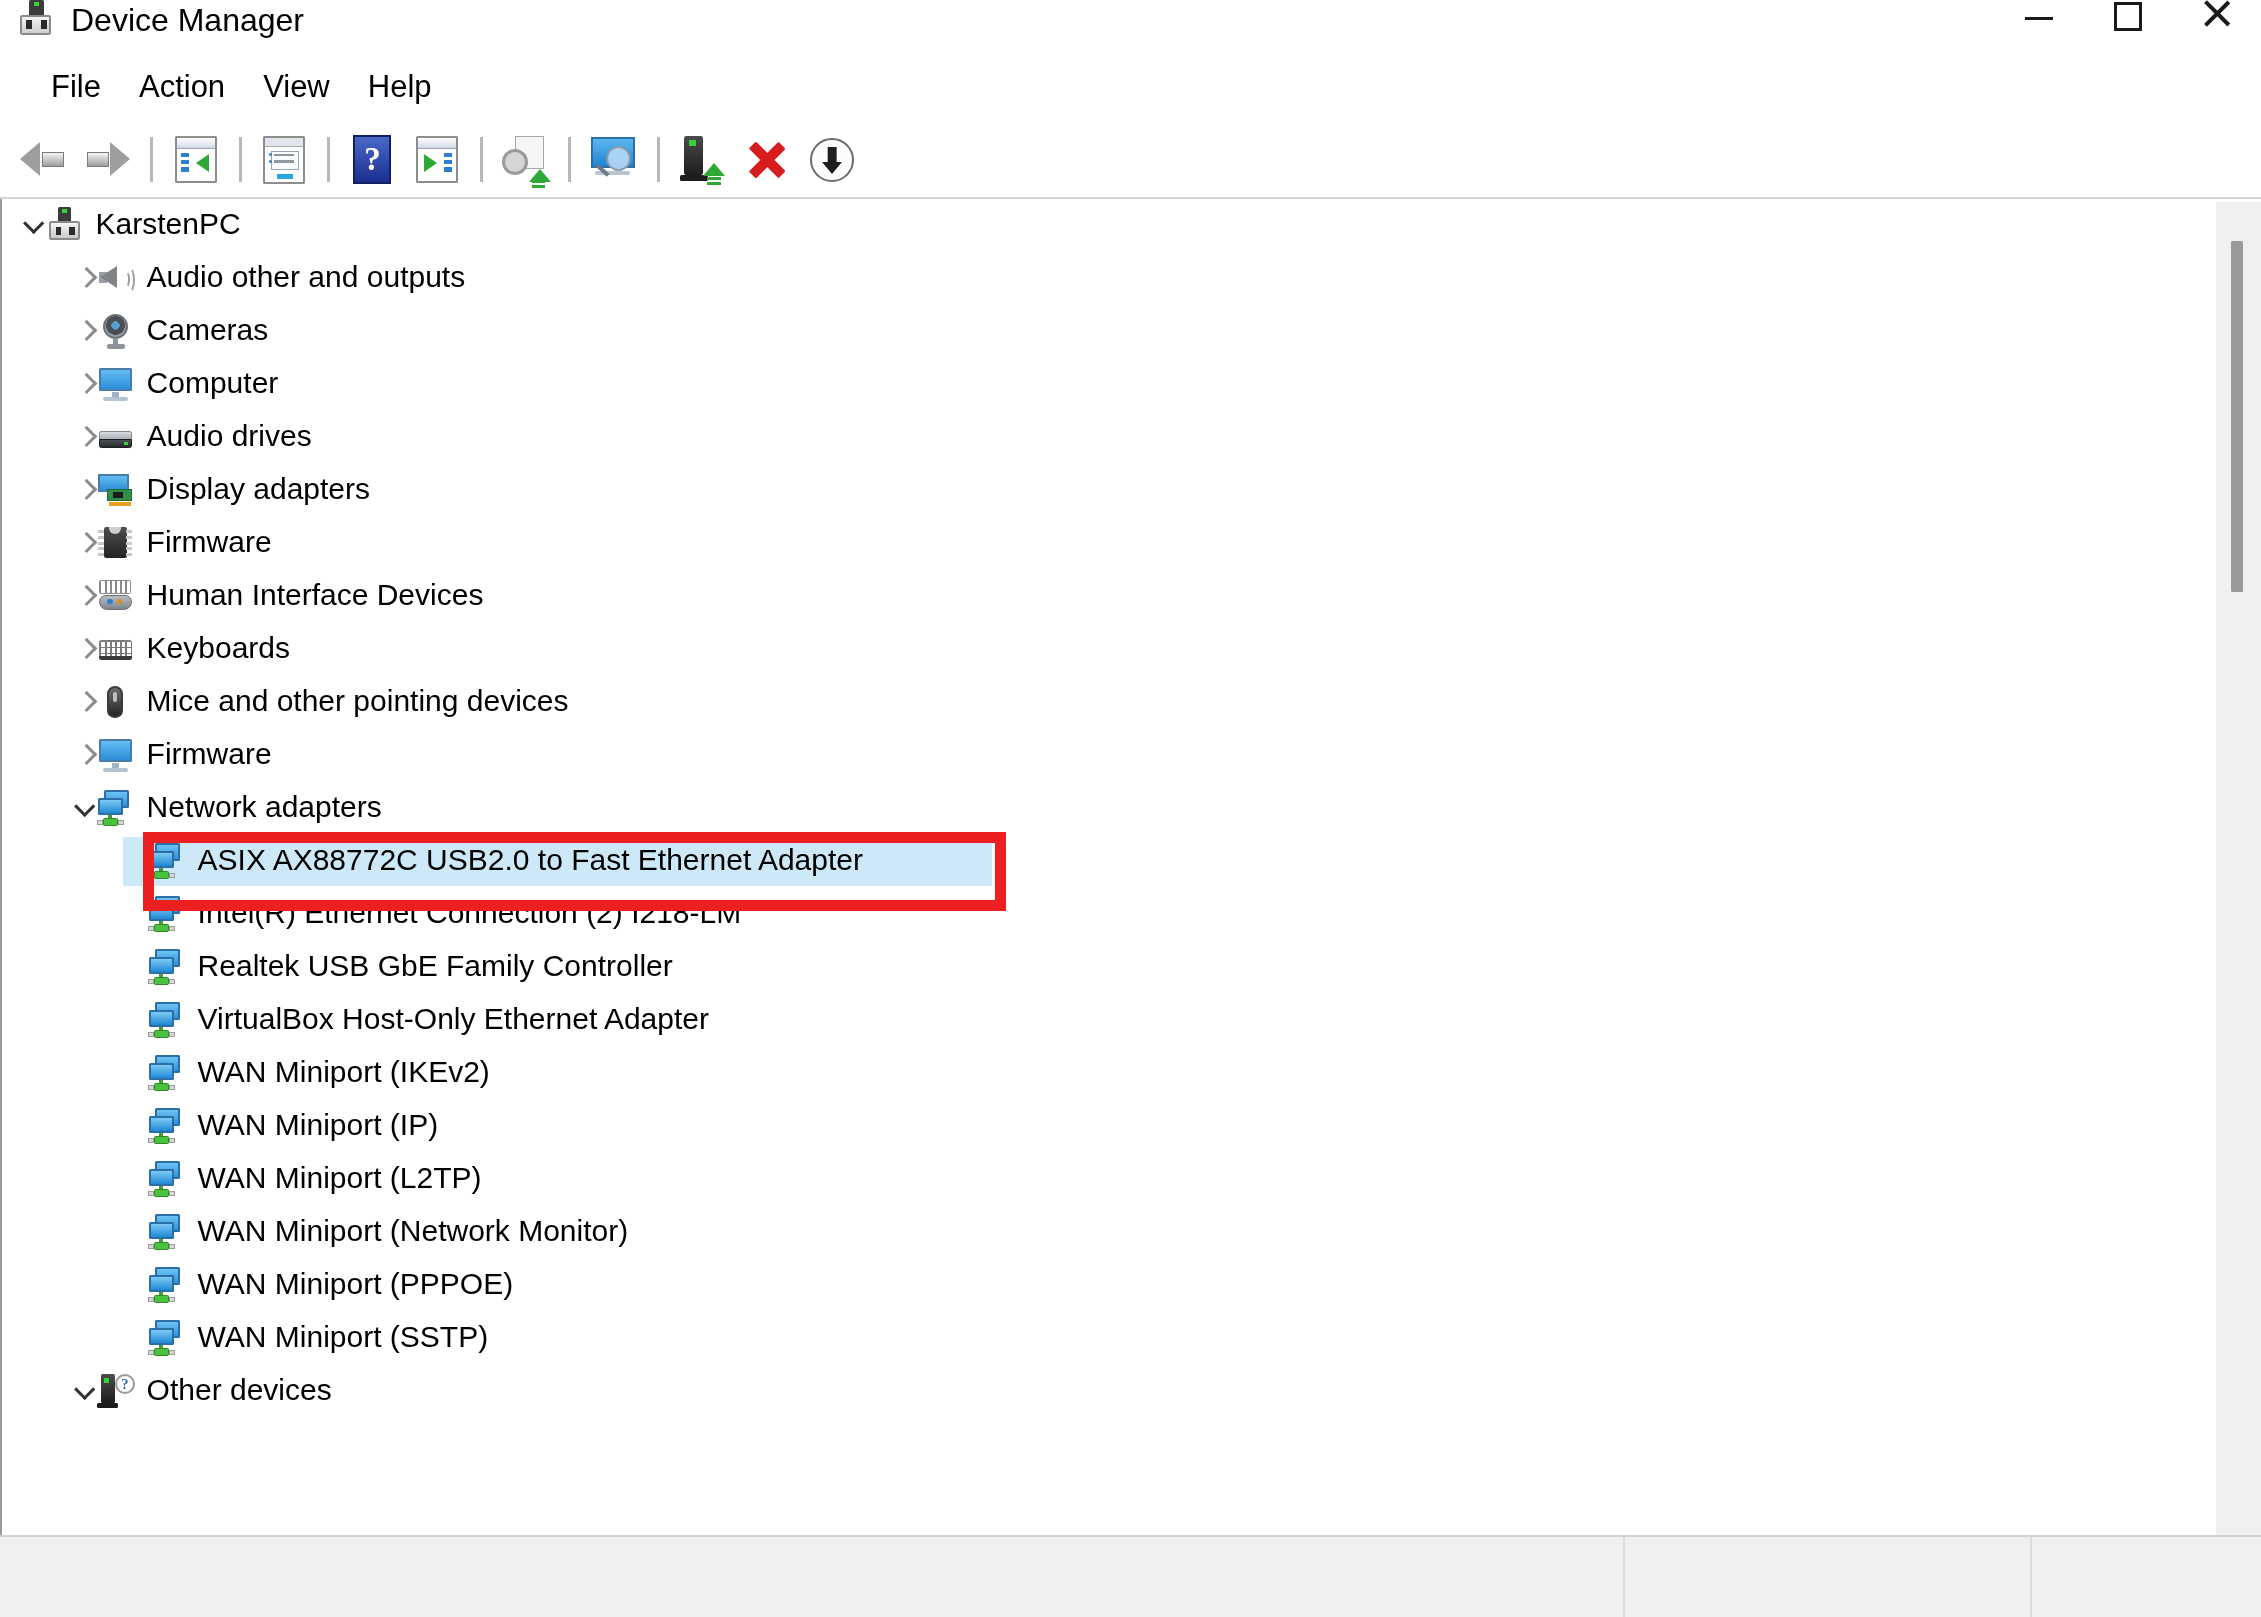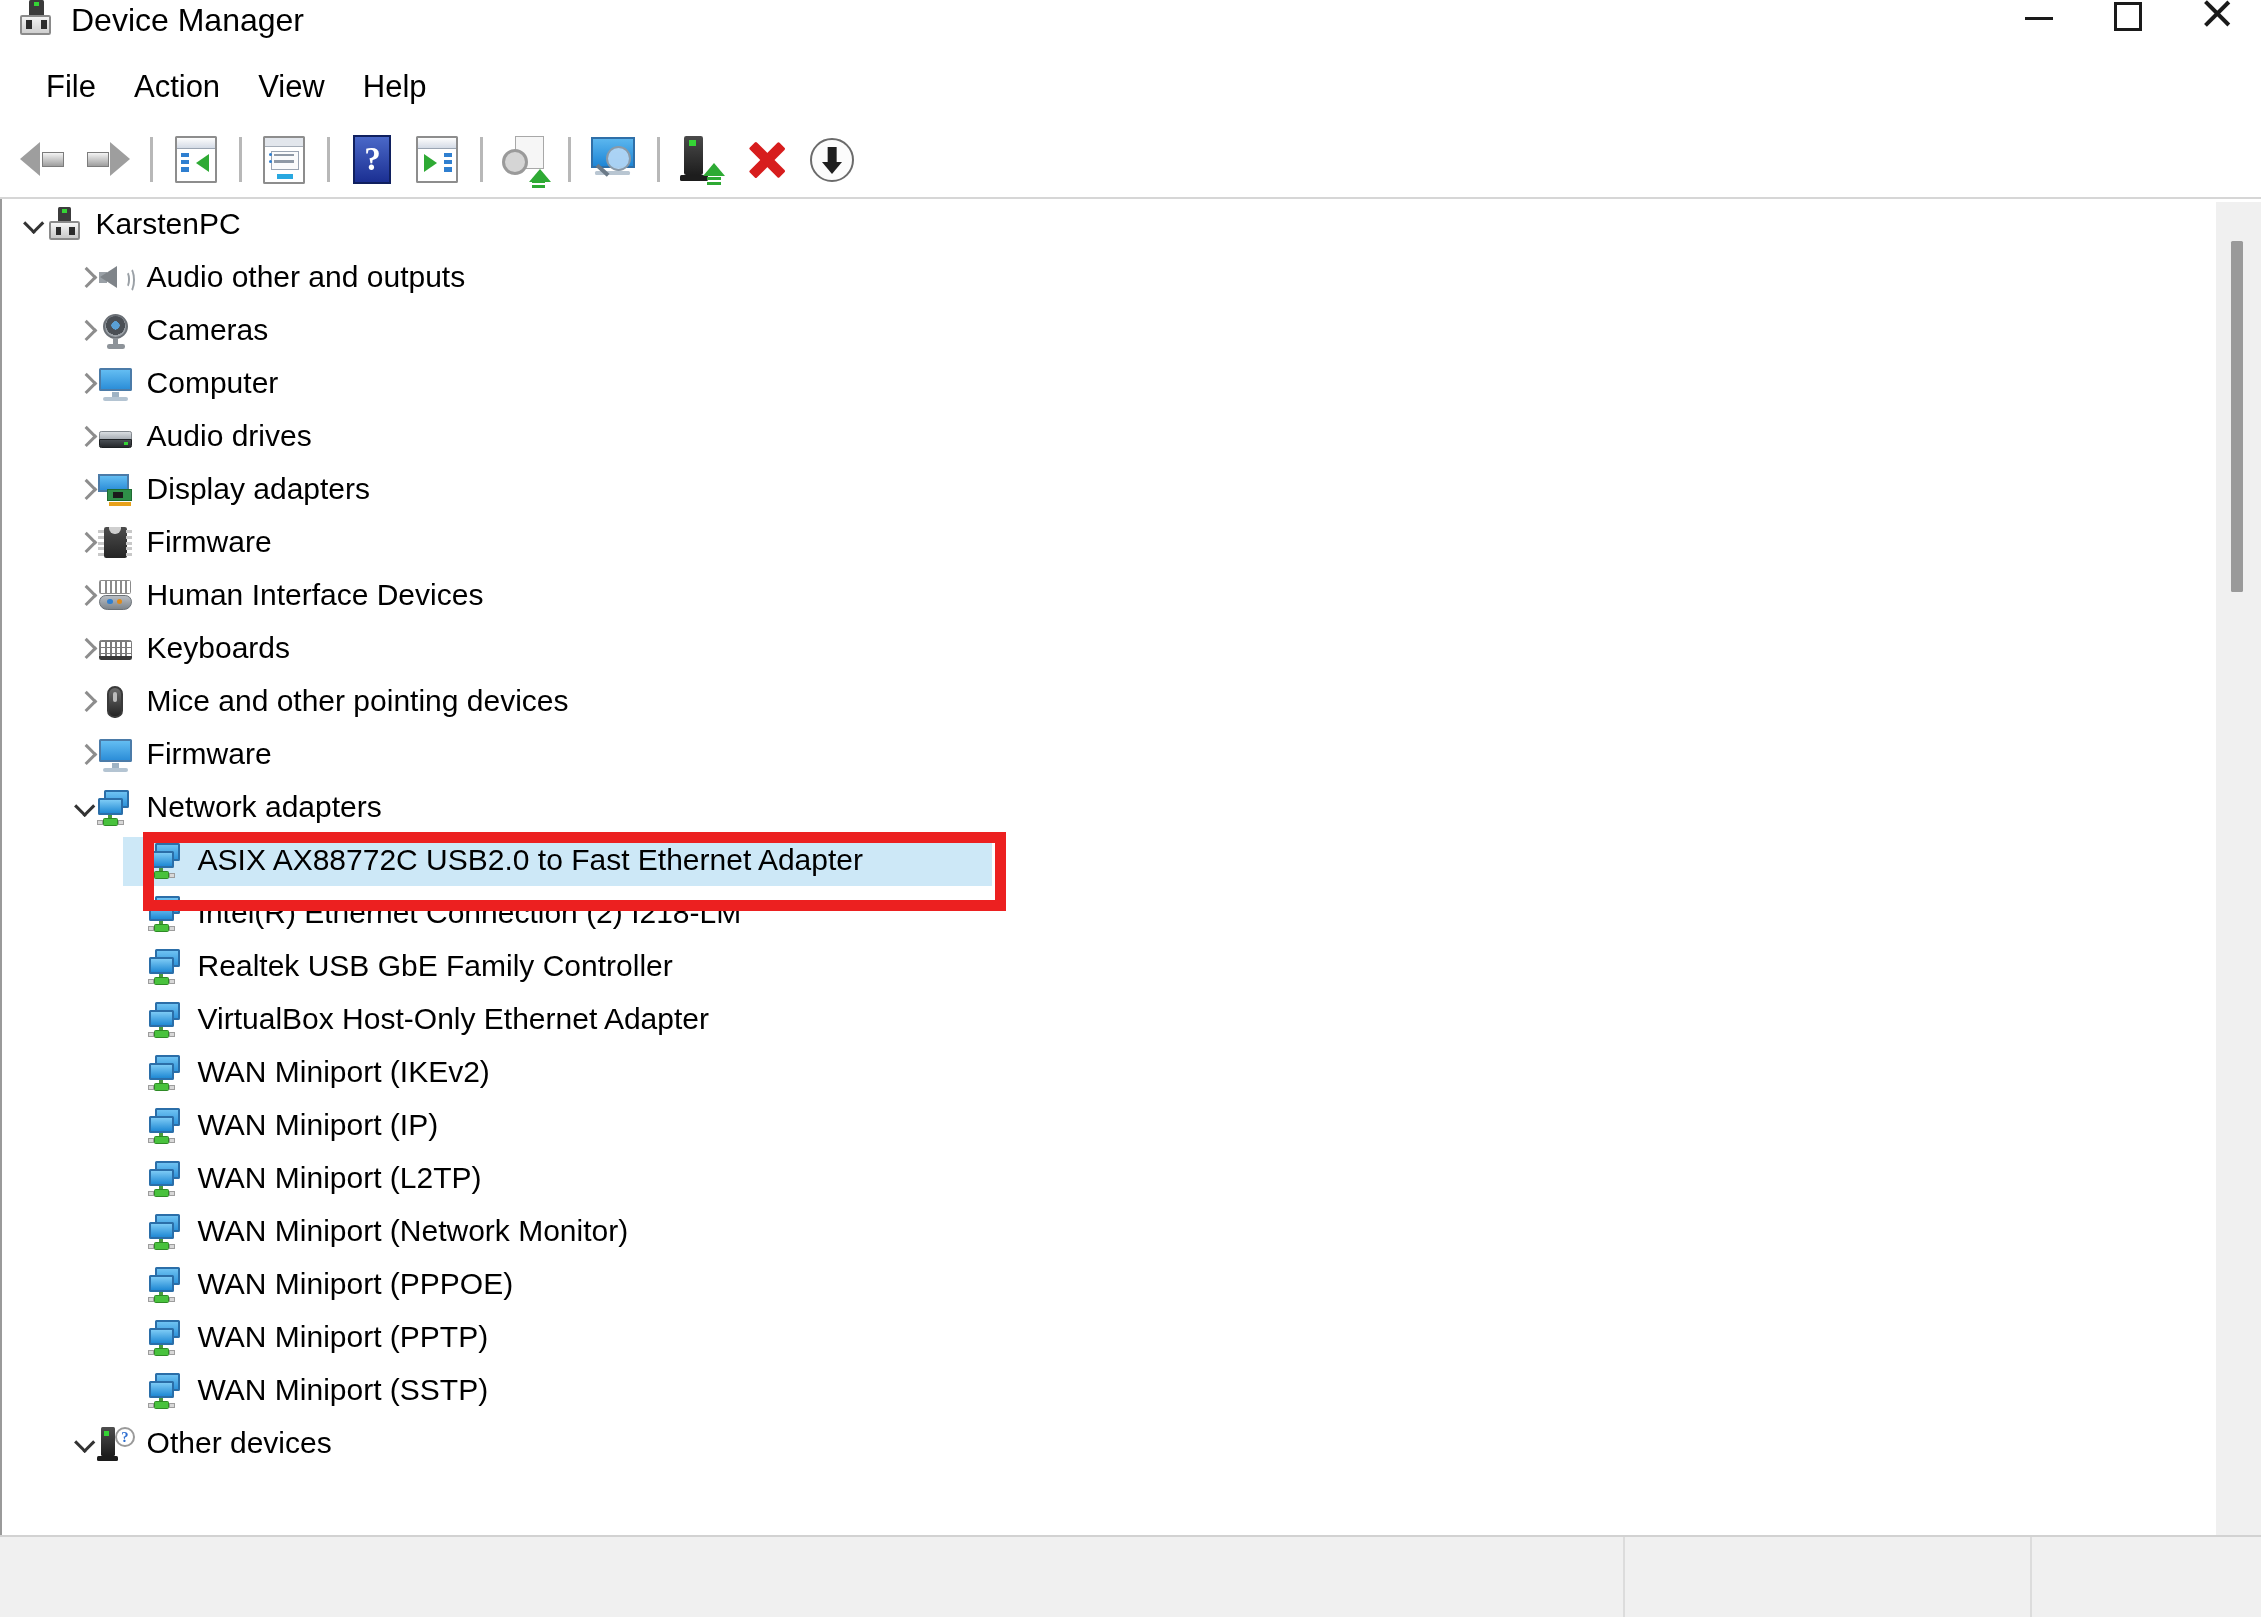--- a/index.html
+++ b/index.html
@@ -107,23 +107,22 @@
   .wb-close::after  { transform: translateX(-50%) rotate(-45deg); }
 
   
   #menubar {
     position: absolute;
     left: 0; top: 52px;
     width: 2131px; height: 70px;
     background: #ffffff;
     display: flex;
     align-items: center;
-    padding-left: 16px;
-    box-sizing: border-box;
-    margin-left: 11px;
+    padding-left: 32px;
+    box-sizing: border-box;
   }
   .menu-item {
     font-size: 31px;
     color: #000000;
     padding: 5.8px 19px;
     white-space: nowrap;
     cursor: default;
   }
 
   
@@ -1233,50 +1232,34 @@
             <div class="cable"></div>
             <div class="pinl"></div>
             <div class="pinr"></div>
             <div class="plug"></div>
           </div>
       </div>
       <div class="rowlabel">WAN Miniport (PPPOE)</div>
     </div>
   </div>
 
+
   <div class="row lvl2">
     <div class="rowcontent">
       <div class="twisty none"></div>
       <div class="rowicon">
         <div class="ic-net">
             <div class="back"></div>
             <div class="front"></div>
             <div class="cable"></div>
             <div class="pinl"></div>
             <div class="pinr"></div>
             <div class="plug"></div>
           </div>
       </div>
-      <div class="rowlabel">WAN Miniport (PPTP)</div>
-    </div>
-  </div>
-
-  <div class="row lvl2">
-    <div class="rowcontent">
-      <div class="twisty none"></div>
-      <div class="rowicon">
-        <div class="ic-net">
-            <div class="back"></div>
-            <div class="front"></div>
-            <div class="cable"></div>
-            <div class="pinl"></div>
-            <div class="pinr"></div>
-            <div class="plug"></div>
-          </div>
-      </div>
       <div class="rowlabel">WAN Miniport (SSTP)</div>
     </div>
   </div>
 
   <div class="row lvl1">
     <div class="rowcontent">
       <div class="twisty expanded"></div>
       <div class="rowicon">
         <div class="ic-unknown">
             <div class="tower"></div>

